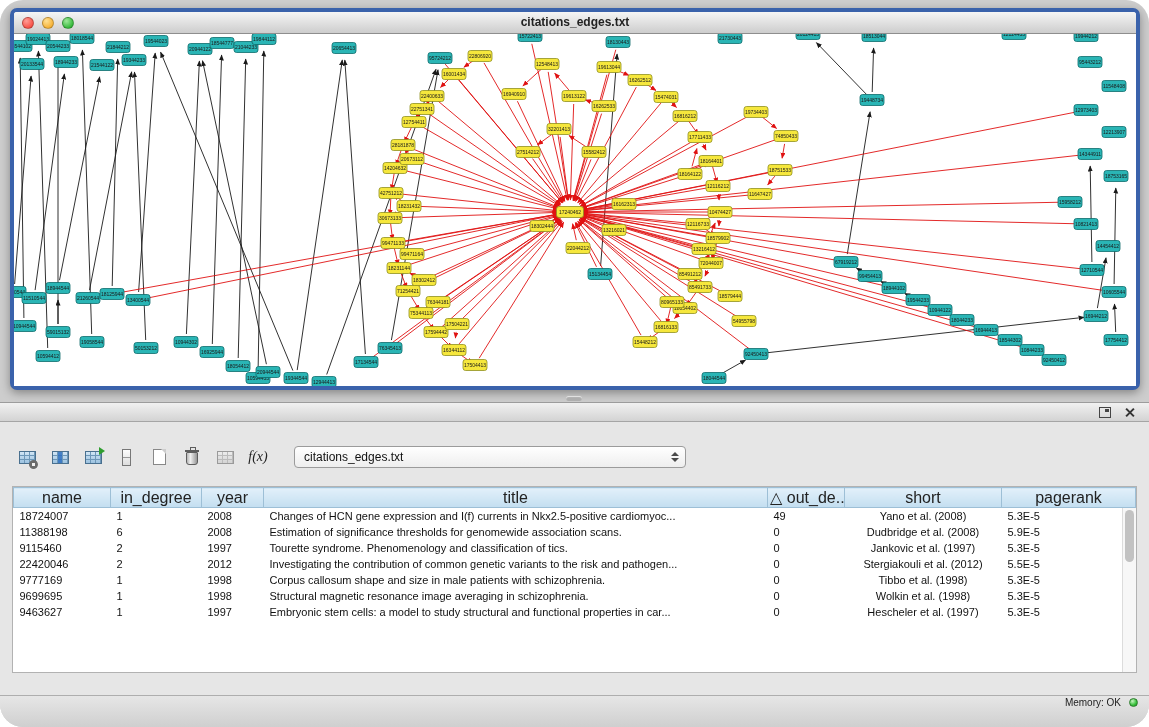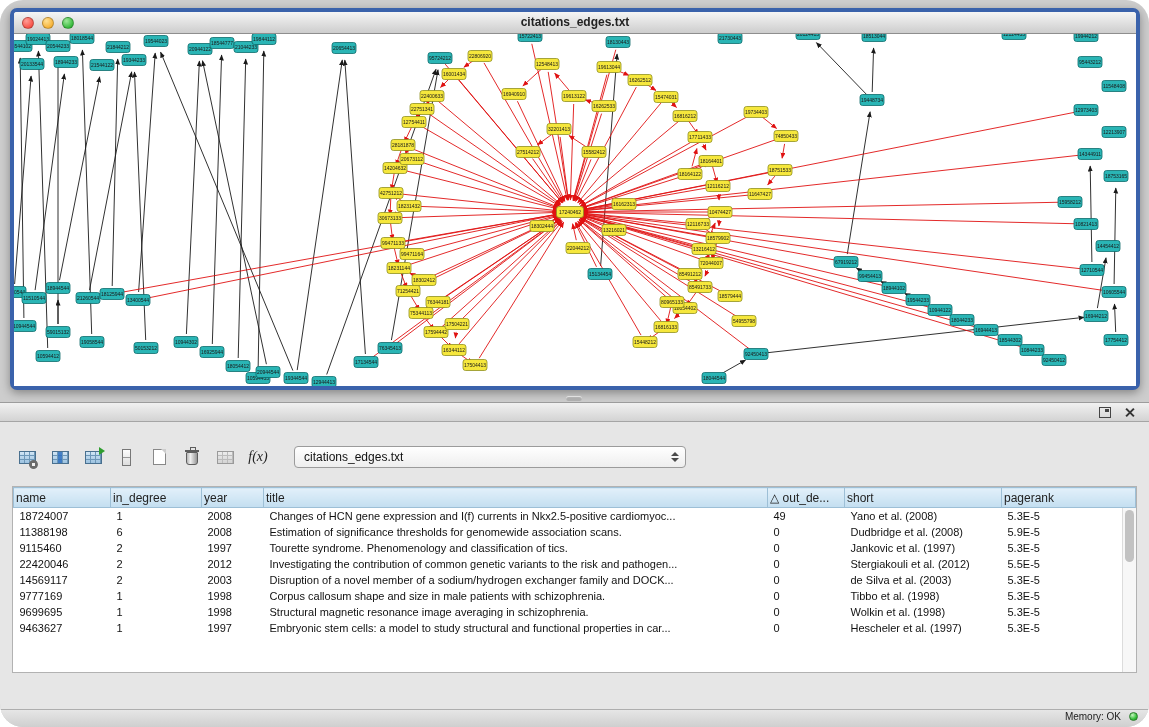--- a/index.html
+++ b/index.html
@@ -74,33 +74,33 @@
   .updown { position:absolute; right:6px; top:5px; }
   .updown i { display:block; width:0; height:0; border-left:4px solid transparent; border-right:4px solid transparent; }
   .updown .u { border-bottom:4px solid #4a4a4a; margin-bottom:2px; }
   .updown .d { border-top:4px solid #4a4a4a; }
 
   
   .table-area { position:absolute; left:12px; top:486px; width:1125px; height:187px;
     background:#fff; border:1px solid #b2b2b2; overflow:hidden; }
   table.grid { width:100%; table-layout:fixed; border-collapse:collapse; }
   table.grid th { height:20px; background:linear-gradient(#e2f0fa,#c3def0);
-    border:1px solid #9dbfd6; font-size:12px; font-weight:normal; color:#222; text-align:left;
+    border:1px solid #9dbfd6; font-size:16px; font-weight:normal; color:#222; text-align:center;
     padding:0 2px; white-space:nowrap; overflow:hidden; }
   table.grid td { height:16px; font-size:11px; color:#111; padding:0 6px;
     white-space:nowrap; overflow:hidden; }
   td.c0 { padding-left:5px; }
   td.c3 { padding-left:14px;margin-left:36px; }
-  td.c5 { }
+  td.c5 { text-align:center; }
   .vscroll { position:absolute; right:0; top:21px; width:14px; bottom:0;
     background:#f7f7f7; border-left:1px solid #dcdcdc; }
   .vthumb { position:absolute; left:2px; right:2px; top:2px; height:52px; background:#c2c2c2; border-radius:5px; }
 
   
-  .statusbar { position:absolute; left:0; bottom:0; width:100%; height:18px;
+  .statusbar { position:absolute; left:0; bottom:0; width:100%; height:32px;
     background:linear-gradient(#e6e6e6,#cfcfcf); border-top:1px solid #aeaeae; }
   .mem-label { position:absolute; right:28px; top:0; line-height:13px; font-size:10px; color:#222; }
   .mem-dot { position:absolute; right:11px; top:2px; width:9px; height:9px; border-radius:50%;
     border:1px solid #2a7d2a;
     background:radial-gradient(circle at 35% 30%, #c8f4c0, #35c03a 60%, #1f9023); }
 </style>
 </head>
 <body>
 
 <div id="app">
@@ -925,29 +925,20 @@
           <tr>
             <td class="c0">22420046</td>
             <td class="c1">2</td>
             <td class="c2">2012</td>
             <td class="c3">Investigating the contribution of common genetic variants to the risk and pathogen...</td>
             <td class="c4">0</td>
             <td class="c5">Stergiakouli et al. (2012)</td>
             <td class="c6">5.5E-5</td>
           </tr>
           <tr>
-            <td class="c0">14569117</td>
-            <td class="c1">2</td>
-            <td class="c2">2003</td>
-            <td class="c3">Disruption of a novel member of a sodium/hydrogen exchanger family and DOCK...</td>
-            <td class="c4">0</td>
-            <td class="c5">de Silva et al. (2003)</td>
-            <td class="c6">5.3E-5</td>
-          </tr>
-          <tr>
             <td class="c0">9777169</td>
             <td class="c1">1</td>
             <td class="c2">1998</td>
             <td class="c3">Corpus callosum shape and size in male patients with schizophrenia.</td>
             <td class="c4">0</td>
             <td class="c5">Tibbo et al. (1998)</td>
             <td class="c6">5.3E-5</td>
           </tr>
           <tr>
             <td class="c0">9699695</td>

